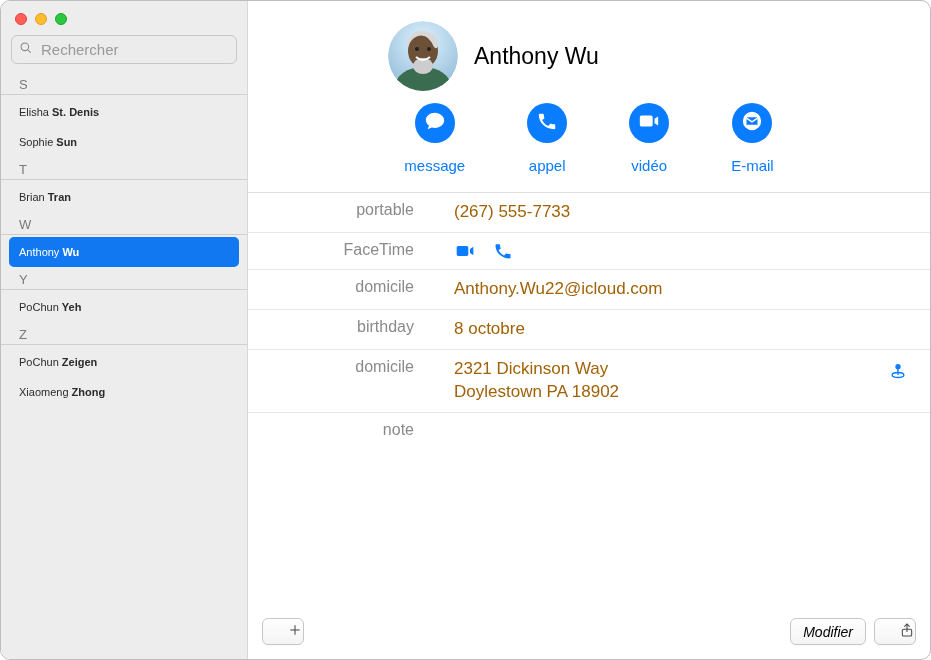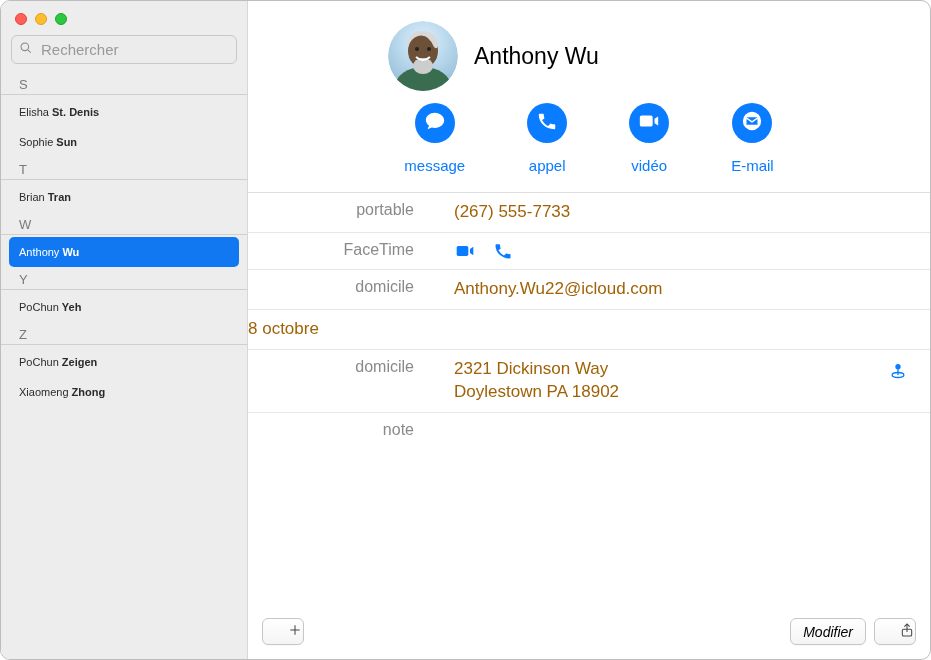--- a/index.html
+++ b/index.html
@@ -272,20 +272,21 @@
           <span class="ic"><svg viewBox="0 0 24 24">
                 <path d="M6.6 10.8c1.4 2.8 3.8 5.2 6.6 6.6l2.2-2.2c.3-.3.7-.4 1-.3 1.1.4 2.3.6 3.6.6.6 0 1 .4 1 1V20c0 .6-.4 1-1 1C10.2 21 3 13.8 3 5c0-.6.4-1 1-1h3.5c.6 0 1 .4 1 1 0 1.2.2 2.4.6 3.6.1.4 0 .8-.3 1L6.6 10.8z"></path>
               </svg></span>
         </div>
       </div>
       <div class="drow">
         <div class="dlabel">domicile</div>
         <div class="dvalue">Anthony.Wu22@icloud.com</div>
       </div>
       <div class="drow">
+        <div class="dlabel">birthday</div>
         <div class="dvalue">8 octobre</div>
       </div>
       <div class="drow">
         <div class="dlabel">domicile</div>
         <div class="dvalue">
           <div>2321 Dickinson Way</div>
           <div>Doylestown PA 18902</div>
         </div>
         <span class="map-pin">
           <svg viewBox="0 0 24 24">

